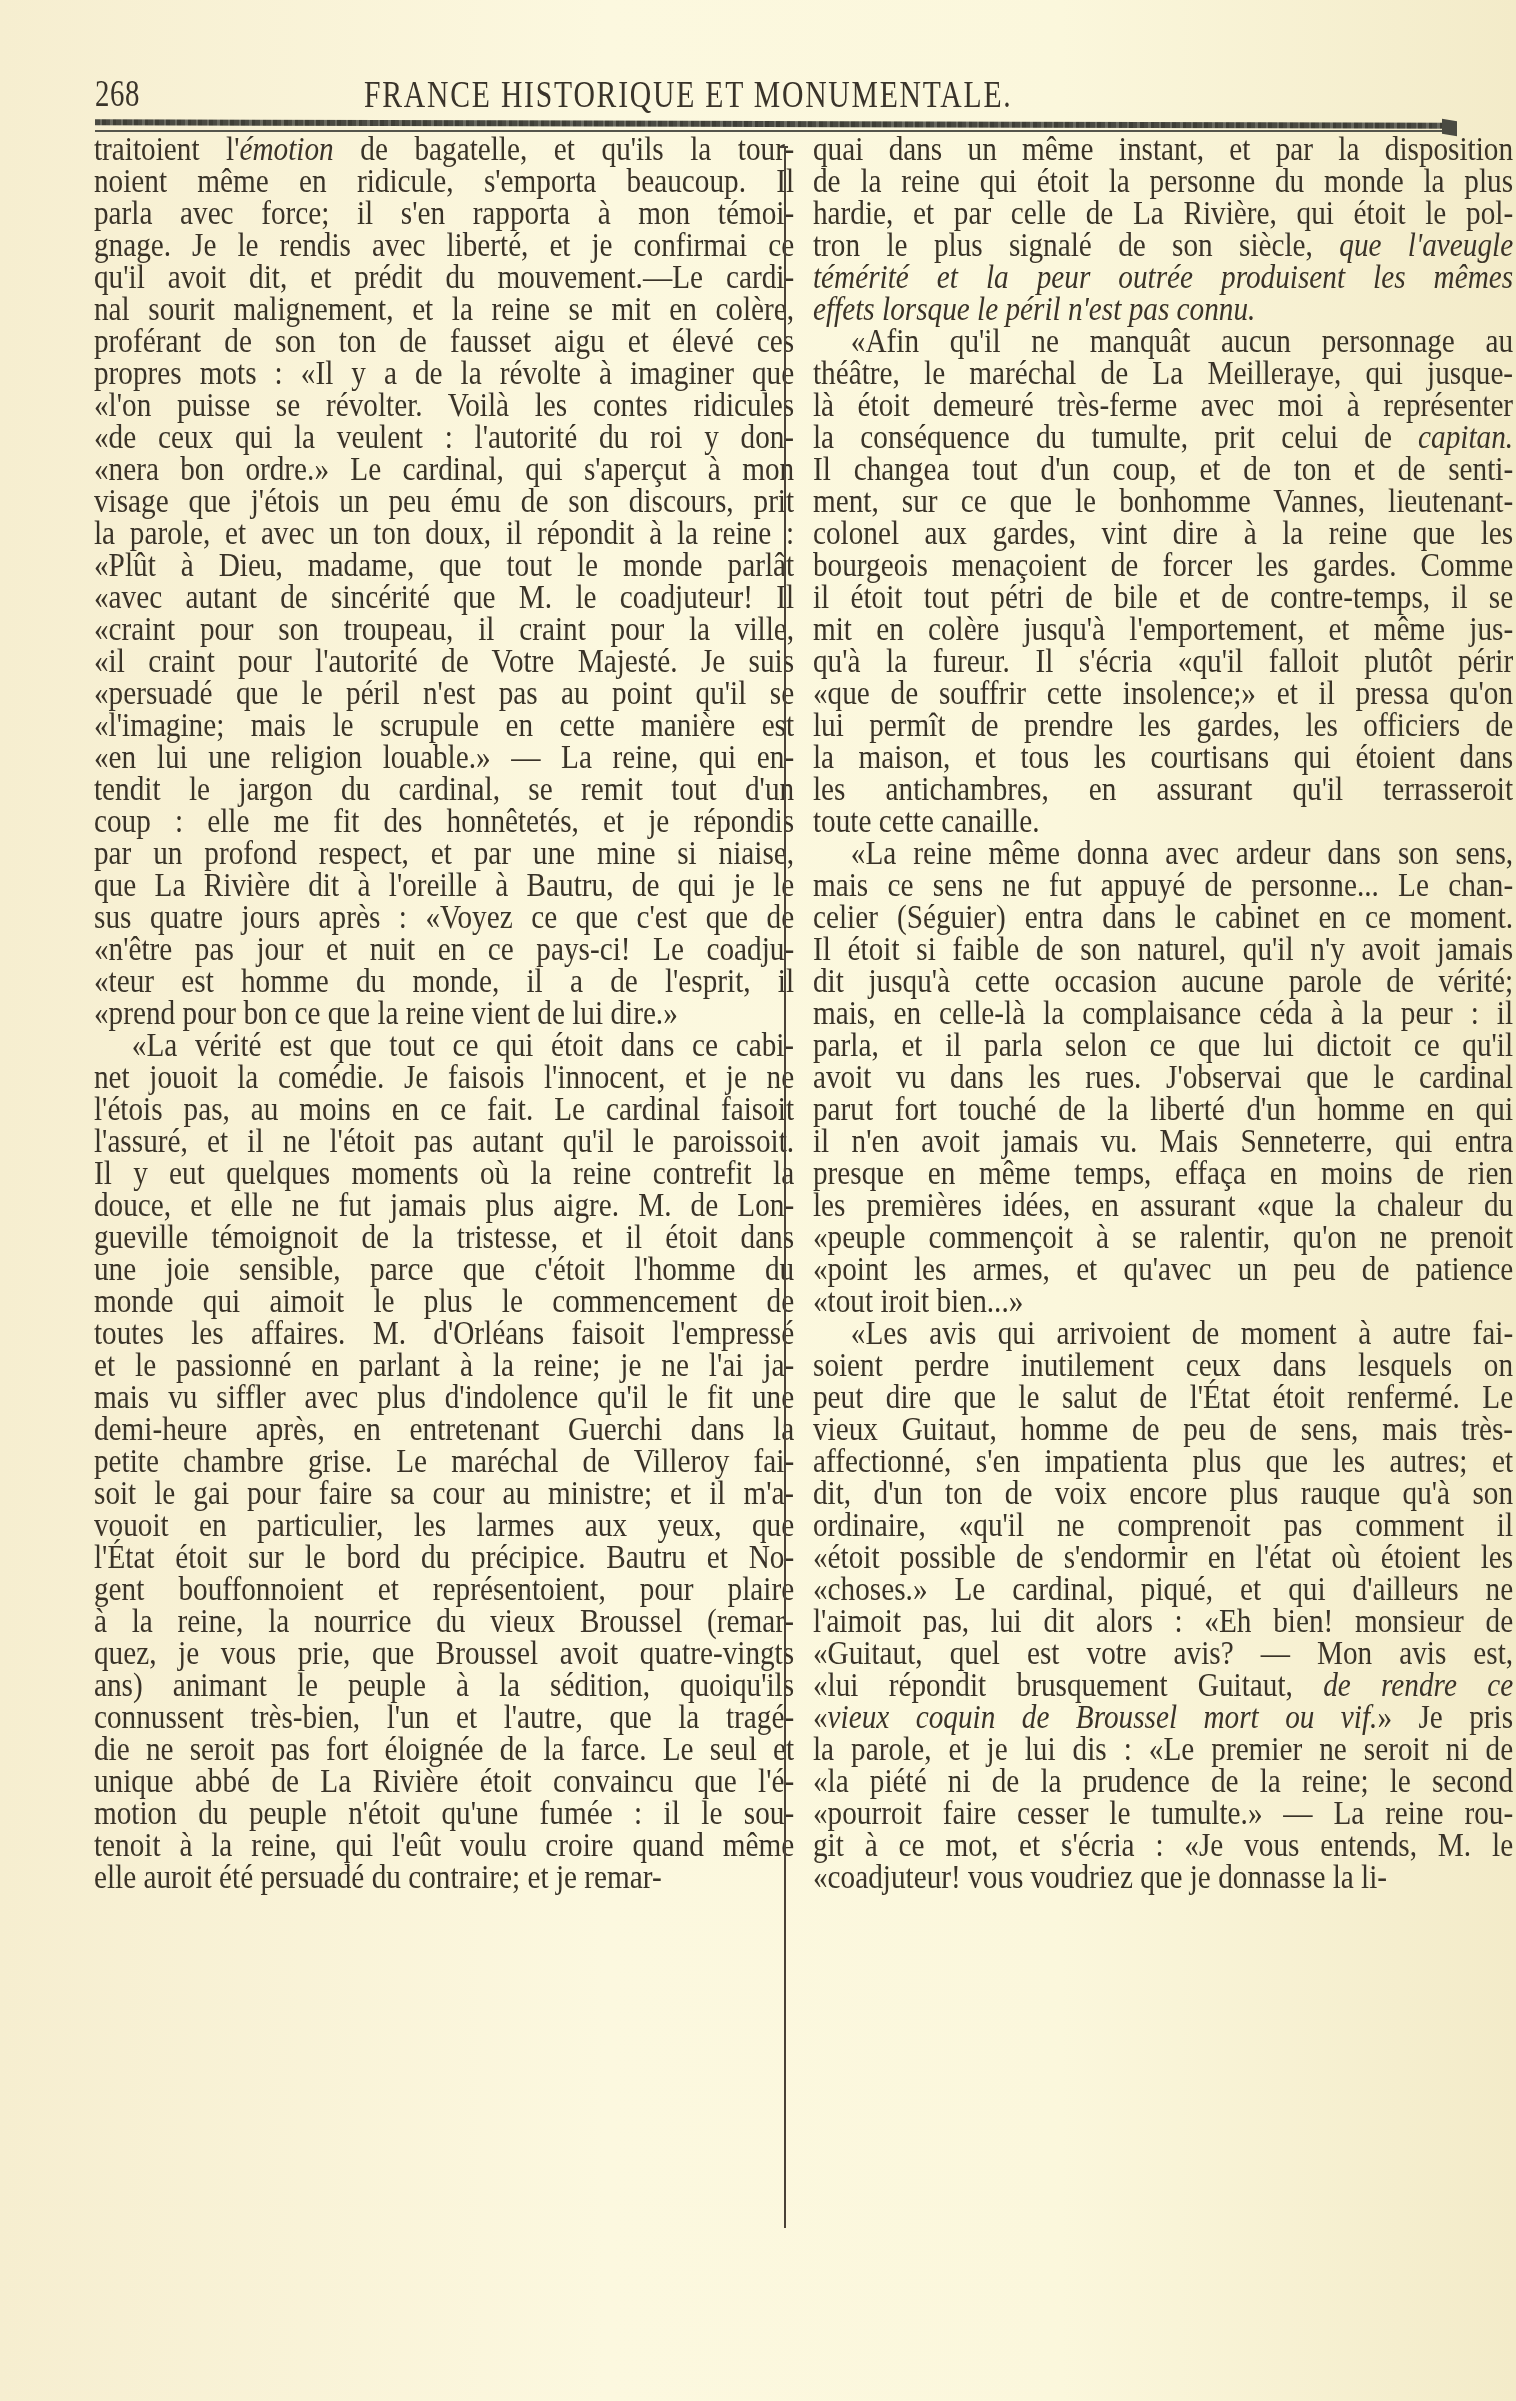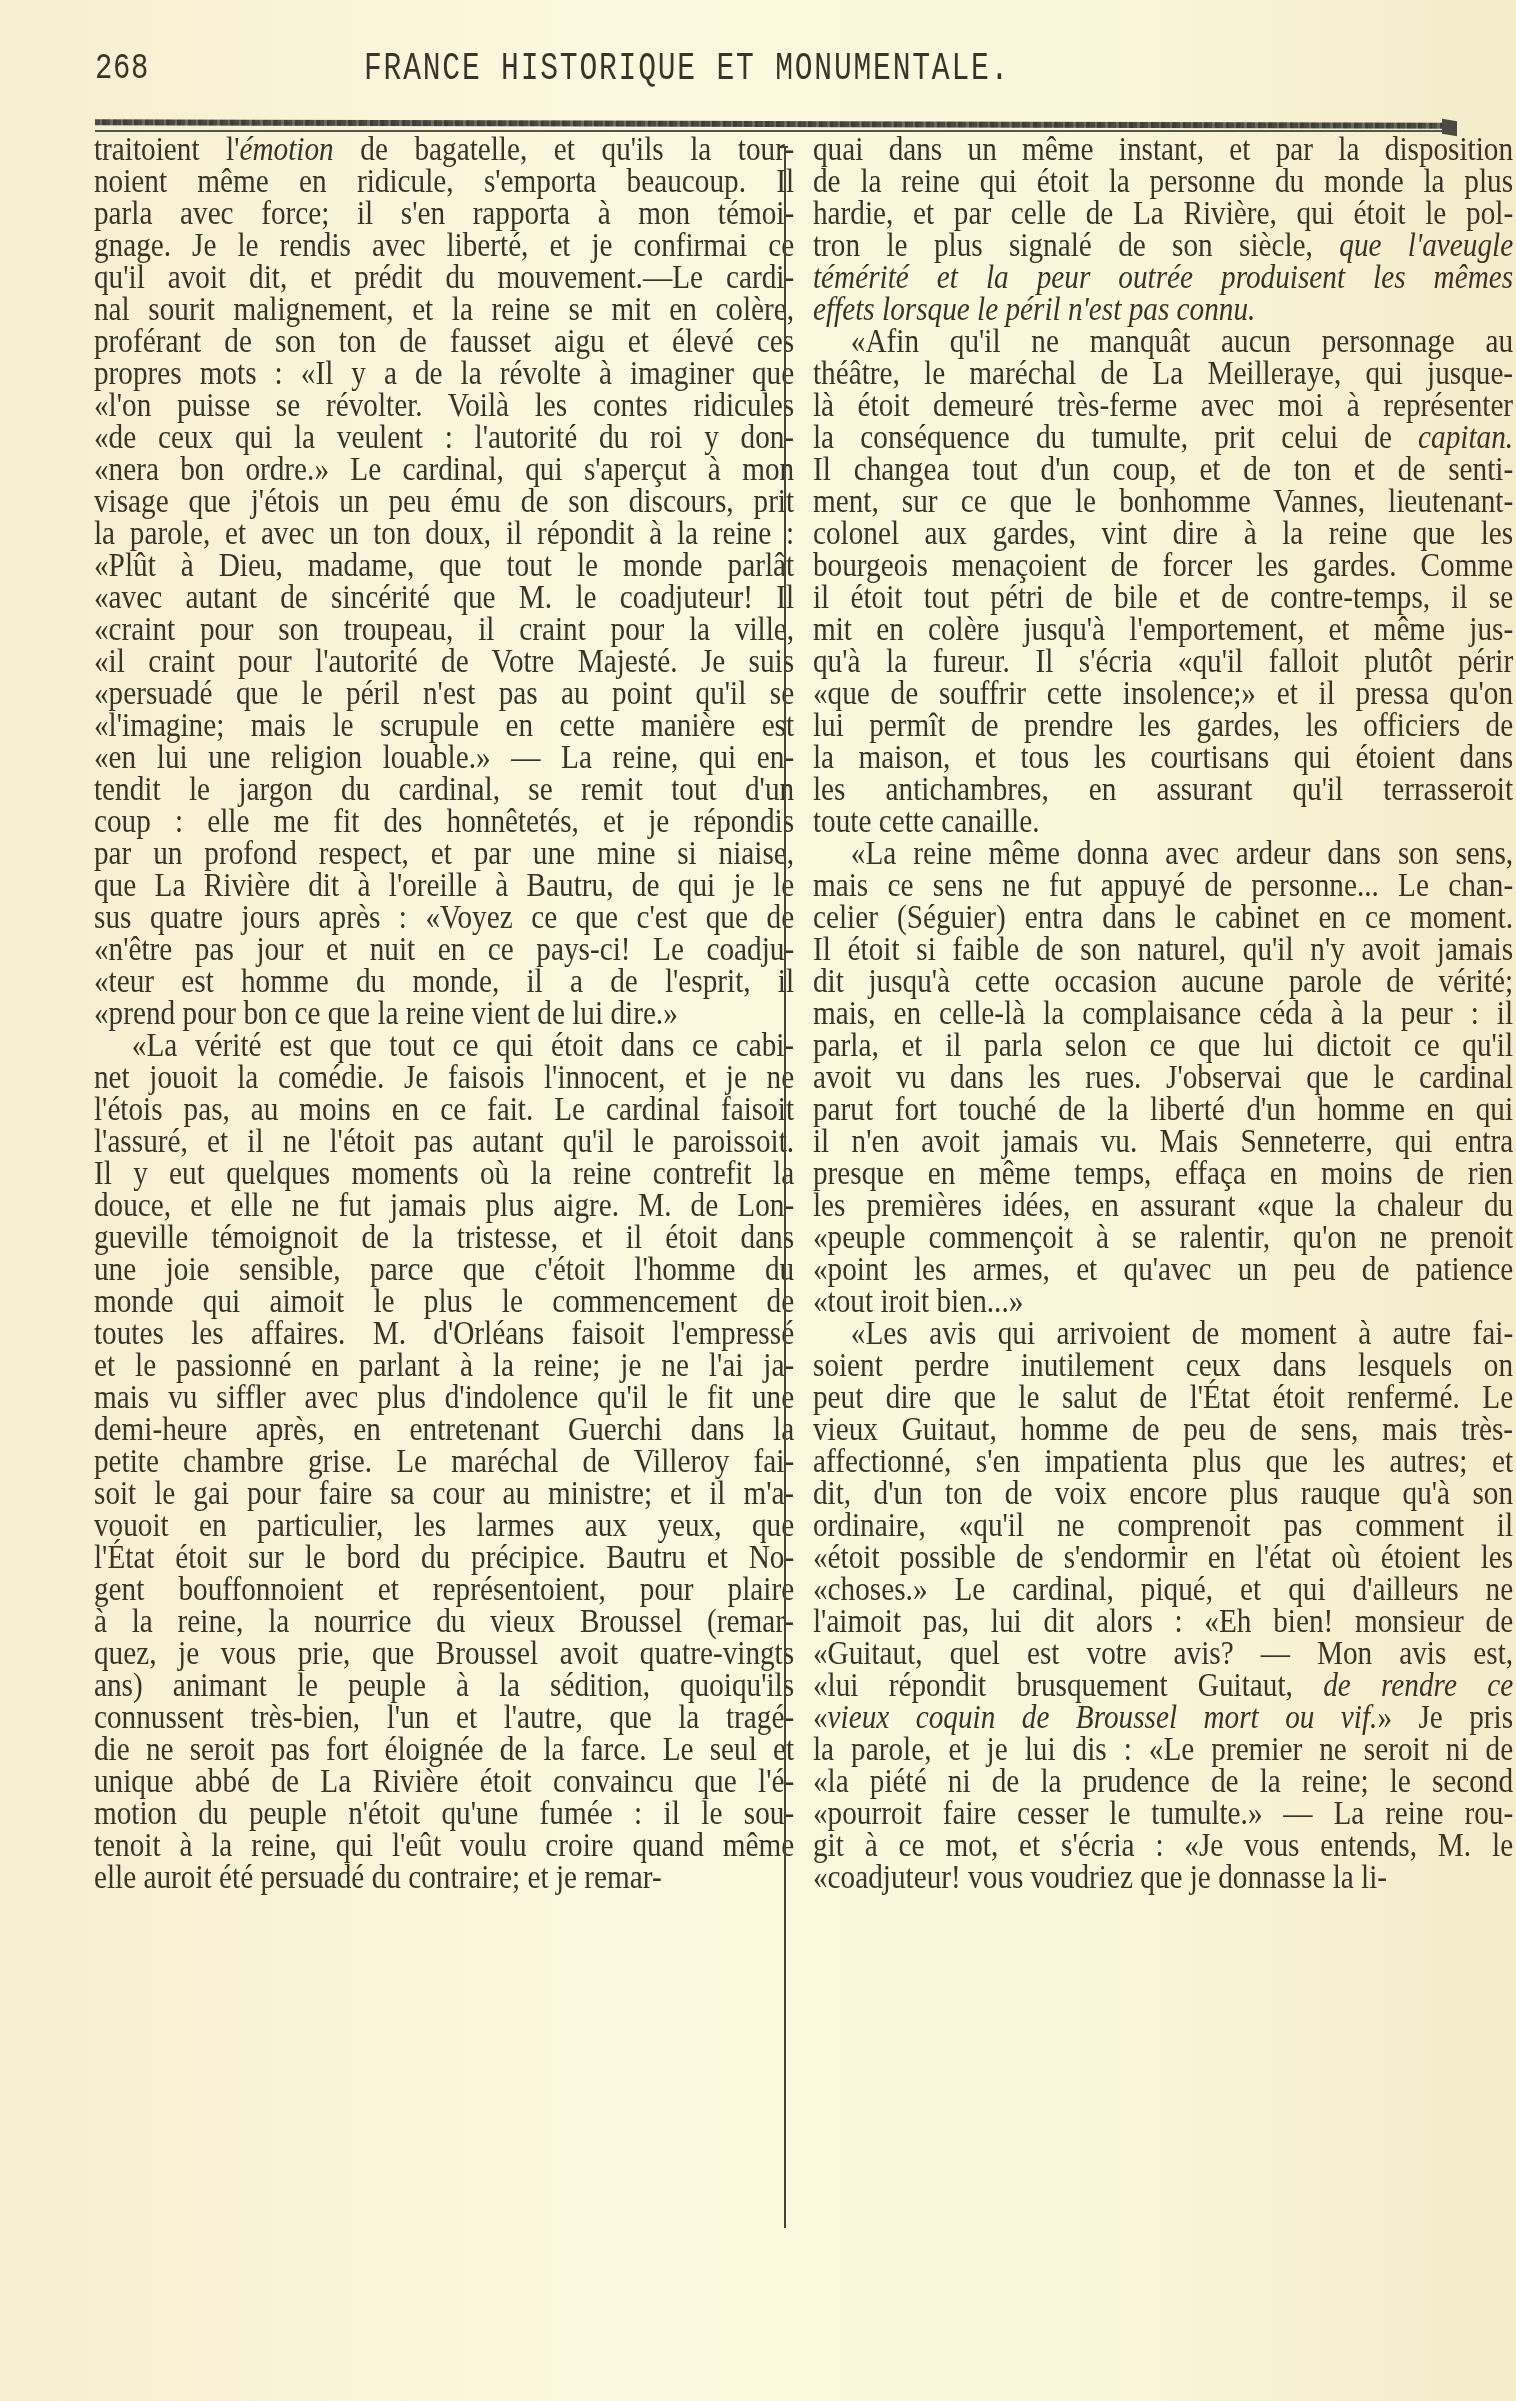--- a/index.html
+++ b/index.html
@@ -8,25 +8,24 @@
       height: 2401px;
       background: #fbf6dc;
       background: linear-gradient(90deg, #f6eed0 0%, #fcf8df 40%, #fbf7dc 70%, #f3ebc9 100%);
       position: relative;
       overflow: hidden;
       color: #3a3328;
       font-family: "Liberation Serif", "DejaVu Serif", serif;
     }
     .header {
       position: absolute;
-      top: 47px;
+      top: 72px;
       left: 95px;
       width: 1366px;
       height: 54px;
-      font-family: Liberation Mono, monospace;
     }
     .page-number {
       position: absolute;
       left: 0;
       top: 0;
       font-size: 37px;
       transform: scaleX(0.78);
       transform-origin: left top;
       letter-spacing: 0.8px;
       color: #3a342a;

